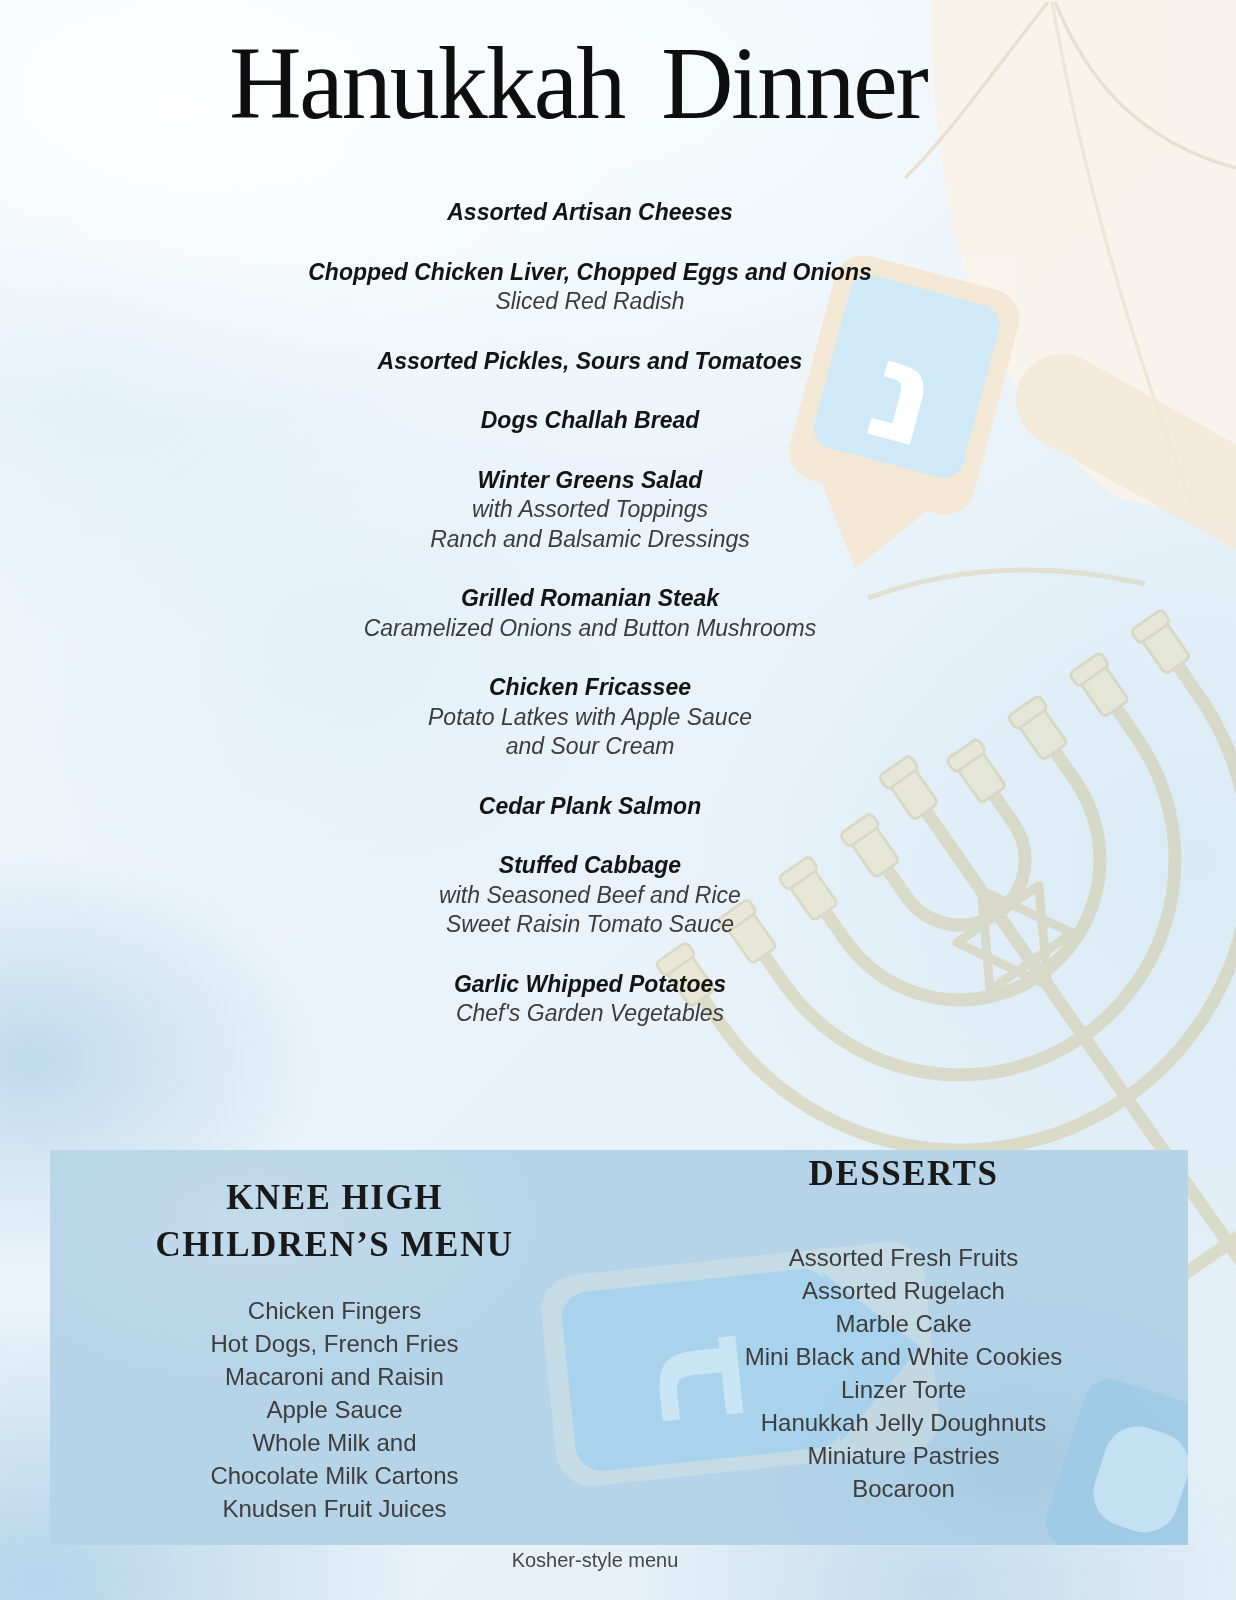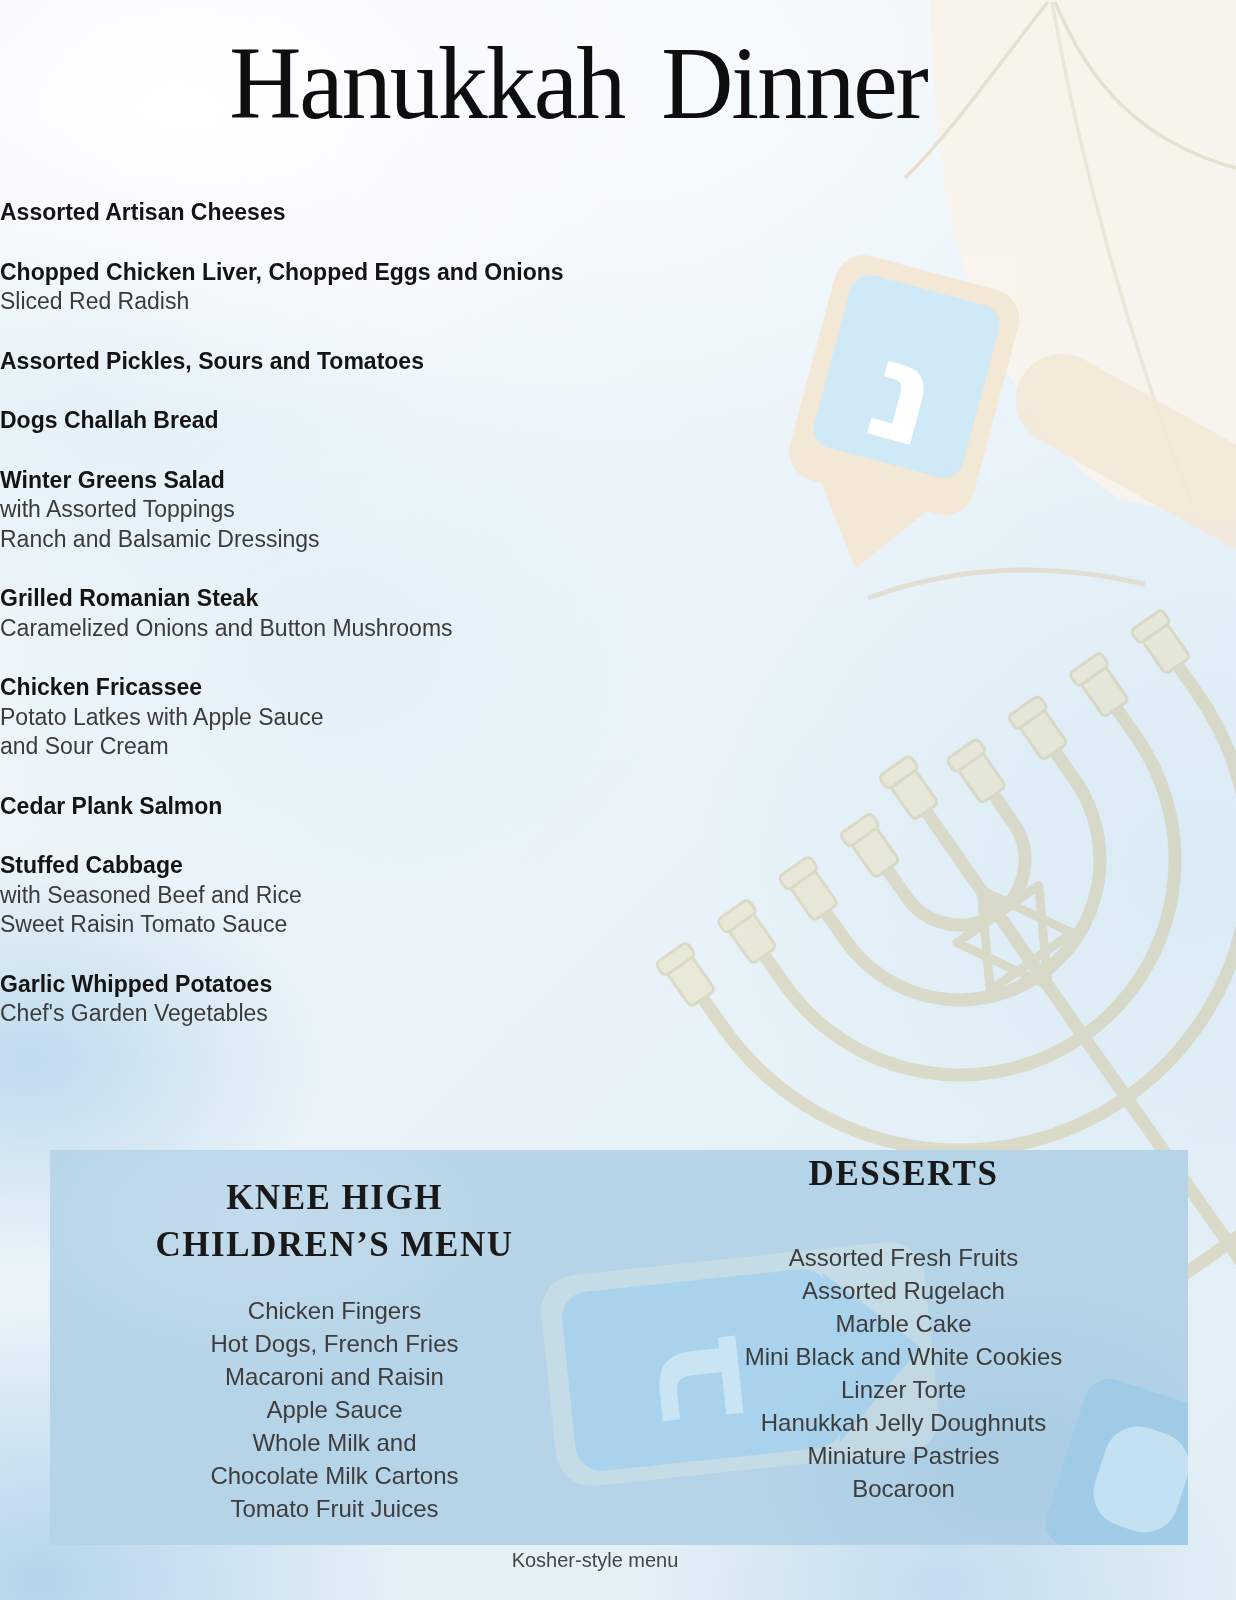--- a/index.html
+++ b/index.html
@@ -22,21 +22,21 @@
 
   .title{
     position:absolute; top:28px; left:0; right:80px; text-align:center;
     font-family:"Liberation Serif","DejaVu Serif",serif;
     font-size:100px; font-weight:400; color:#0e0e0e;
     letter-spacing:-2px; word-spacing:14px; line-height:1.12;
     transform:scaleY(1.04);
   }
 
   .menu{
-    position:absolute; top:198px; left:0; right:56px; 
+    position:absolute; top:198px; left:0; right:56px; text-align:center;font-style:italic;
   }
   .course{margin-bottom:30px;}
   .course-name{font-size:23px; font-weight:700; line-height:29.5px; color:#141414;}
   .course-details{}
   .course-detail{font-size:23px; font-weight:400; line-height:29.5px; color:#3b3b3b;}
 
   .panel{
     position:absolute; left:50px; top:1150px; width:1138px; height:395px; z-index:2;
     background:
       radial-gradient(420px 240px at 18% 18%, rgba(255,255,255,.18), rgba(255,255,255,0) 70%),
@@ -150,21 +150,21 @@
             <div class="panel-item">Hot Dogs, French Fries</div>
 
             <div class="panel-item">Macaroni and Raisin</div>
 
             <div class="panel-item">Apple Sauce</div>
 
             <div class="panel-item">Whole Milk and</div>
 
             <div class="panel-item">Chocolate Milk Cartons</div>
 
-            <div class="panel-item">Tomato Fruit Juices</div>
+            <div class="panel-item">Knudsen Fruit Juices</div>
           </div>
       </div>
 
       <div class="panel-col col-desserts">
         <div class="panel-heading">DESSERTS</div>
         <div>
 
             <div class="panel-item">Assorted Fresh Fruits</div>
 
             <div class="panel-item">Assorted Rugelach</div>

